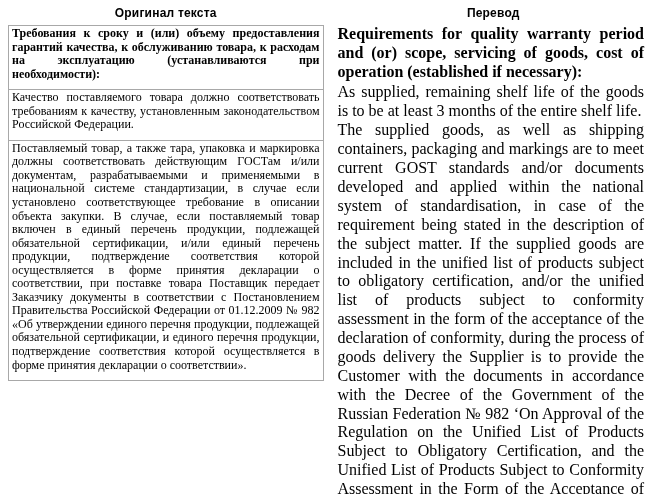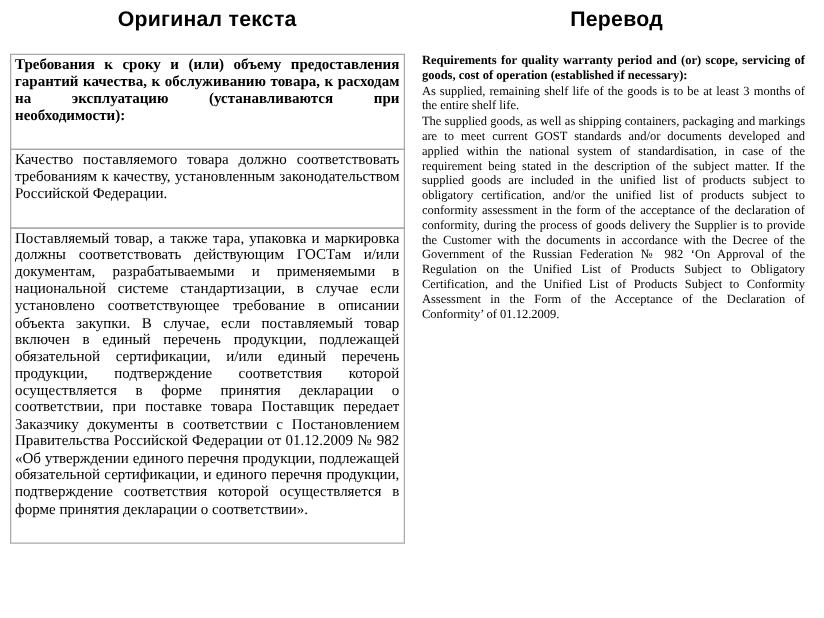--- a/index.html
+++ b/index.html
@@ -21,40 +21,40 @@
     box-sizing: border-box;
     width: 659px;
   }
   .col {
     flex: 1 1 50%;
     min-width: 0;
   }
   .col-title {
     font-family: "Liberation Sans", sans-serif;
     font-weight: bold;
-    font-size: 17px;
+    font-size: 12px;
     text-align: center;
-    margin: 2px 0 17px 0;
+    margin: 2px 0 5px 0;
     letter-spacing: 0.2px;
   }
   .cells .cell {
     border: 1px solid #a8a8a8;
     margin: -1px 0 0 0;
-    padding: 1px 3px 20px 3px;
+    padding: 1px 3px 8px 3px;
     font-size: 12px;
     line-height: 1.13;
     text-align: justify;
   }
   .cells .cell:first-child {
     margin-top: 0;
   }
   .plain-paragraphs .para {
     margin: 0 5px 1px 0;
     padding: 0 2px;
-    font-size: 10px;
+    font-size: 16px;
     line-height: 1.18;
     text-align: justify;
   }
   .bold {
     font-weight: bold;
   }
 </style>
 </head>
 <body>
 

